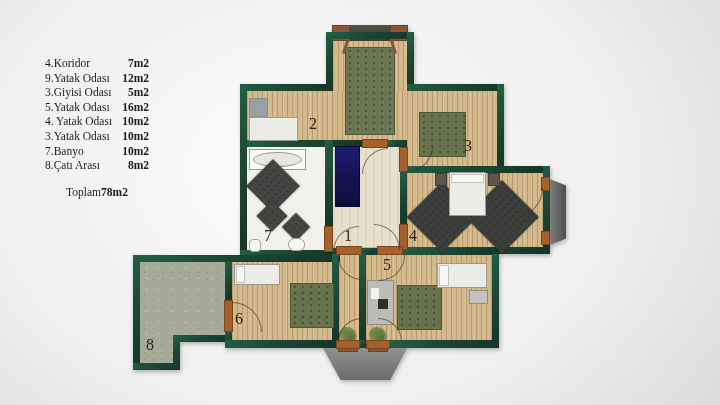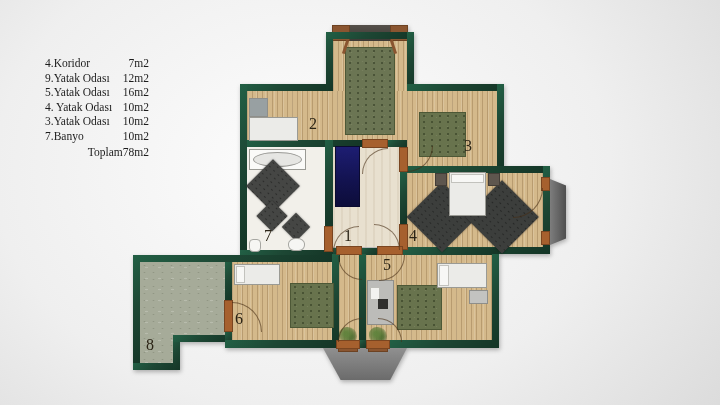--- a/index.html
+++ b/index.html
@@ -6,22 +6,22 @@
   .stage{
     position:relative;width:720px;height:405px;overflow:hidden;
     background:radial-gradient(ellipse 95% 130% at 42% 42%, #fdfdfd 0%, #efefef 45%, #dcdcdc 75%, #c9c9c9 100%);
     font-family:"Liberation Serif","DejaVu Serif",serif;
   }
   
   .legend{position:absolute;left:45px;top:56px;color:#1c1c1c;}
   .legend .title{font-size:21px;font-weight:600;letter-spacing:.5px;margin:0 0 14px 0;}
   .legend .rows{font-size:11.5px;line-height:14.6px;width:104px;}
   .legend .row{display:flex;justify-content:space-between;}
-  .legend .area{text-align:right;white-space:nowrap;}
-  .legend .total{margin-top:2px;display:flex;justify-content:flex-end;font-size:11.5px;width:104px;}
+  .legend .area{text-align:right;white-space:nowrap;font-weight:bold;}
+  .legend .total{margin-top:13px;display:flex;justify-content:center;font-size:11.5px;width:104px;}
   
   .plan{position:absolute;left:0;top:0;width:720px;height:405px;filter:drop-shadow(1.5px 2px 2px rgba(0,0,0,.28));}
   .plan div{position:absolute;box-sizing:border-box;}
   .wall{background:linear-gradient(135deg,#226045 0%,#1d4734 45%,#143526 100%);}
   .wood{background-color:#d4b98b;background-image:
       repeating-linear-gradient(90deg, rgba(120,88,48,.30) 0 1px, rgba(0,0,0,0) 1px 5px),
       repeating-linear-gradient(90deg, rgba(255,255,255,.14) 0 1px, rgba(0,0,0,0) 1px 9px);}
   .cream{background-color:#e8e0cf;background-image:repeating-linear-gradient(90deg, rgba(170,150,120,.14) 0 2px, rgba(0,0,0,0) 2px 8px);}
   .bathfloor{background:#f2f0ea;}
   .concrete{background-color:#a6ab99;background-image:
@@ -56,34 +56,42 @@
     <div class="rows">
       <div class="row">
           <span>4.Koridor</span>
           <span class="area">7m2</span>
         </div>
       <div class="row">
           <span>9.Yatak Odası</span>
           <span class="area">12m2</span>
         </div>
       <div class="row">
+          <span>3.Giyisi Odası</span>
+          <span class="area">5m2</span>
+        </div>
+      <div class="row">
           <span>5.Yatak Odası</span>
           <span class="area">16m2</span>
         </div>
       <div class="row">
           <span>4. Yatak Odası</span>
           <span class="area">10m2</span>
         </div>
       <div class="row">
           <span>3.Yatak Odası</span>
           <span class="area">10m2</span>
         </div>
       <div class="row">
           <span>7.Banyo</span>
           <span class="area">10m2</span>
+        </div>
+      <div class="row">
+          <span>8.Çatı Arası</span>
+          <span class="area">8m2</span>
         </div>
     </div>
     <div class="total">
       <span>Toplam</span>
       <span class="area">78m2</span>
     </div>
   </div>
 
   <div class="plan">
 

